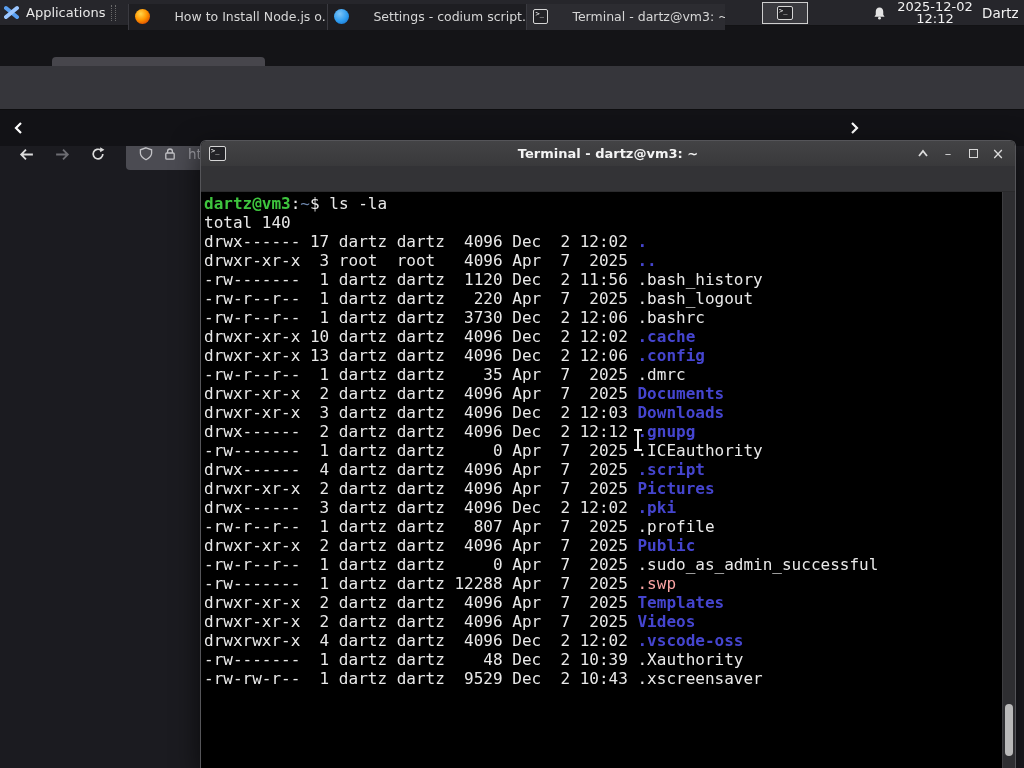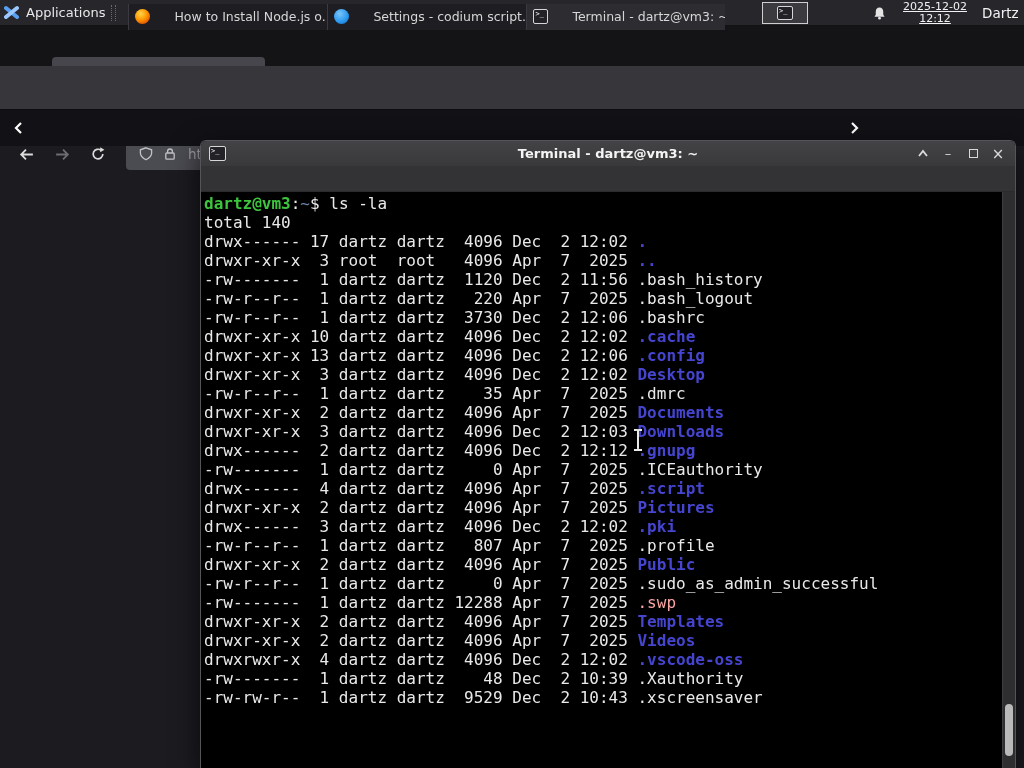--- a/index.html
+++ b/index.html
@@ -19,21 +19,21 @@
   .tbtn.active { background:#2c2c31; }
   .tb-icon { width:15px; height:15px; flex:0 0 15px; }
   .v-firefox { border-radius:50%; background:radial-gradient(circle at 38% 32%, #ffd54a 0%, #ff9500 45%, #e66000 72%, #b5121b 100%); }
   .v-codium { border-radius:50%; background:radial-gradient(circle at 38% 32%, #7cc4f7 0%, #2d9cf0 55%, #1565c0 100%); }
   .v-terminal, .mini-term { background:#232327; border:1px solid #d6d6d6; border-radius:2px; position:relative; }
   .v-terminal::after, .mini-term::after { content:">_"; position:absolute; left:1px; top:0px; color:#fff; font-size:7px; font-family:"DejaVu Sans Mono",monospace; }
   .pager { position:absolute; left:762px; top:2px; width:46px; height:22px; border:1px solid #cfcfcf; background:#3a3a3f; display:flex; align-items:center; justify-content:center; }
   .pager .mini-term { width:16px; height:14px; }
   .panel-right { position:absolute; right:0; top:0; height:26px; display:flex; align-items:center; }
   .bell-btn { width:26px; height:26px; display:flex; align-items:center; justify-content:center; }
-  .clock { width:86px; text-align:center; color:#f2f2f2; font-size:11px; line-height:12px;text-decoration:underline; }
+  .clock { width:86px; text-align:center; color:#f2f2f2; font-size:13px; line-height:12px; }
   .user-label { width:46px; color:#f2f2f2; font-size:13.5px; padding-left:4px; }
 
   
   #tabbar { position:absolute; left:0; top:26px; width:1024px; height:40px; background:#141417; z-index:30; }
   .fxview { position:absolute; left:8px; top:34px; width:24px; height:24px; display:flex; align-items:center; justify-content:center; border-radius:4px; }
   .tab { position:absolute; left:52px; top:31px; width:213px; height:34px; background:#47464c; border-radius:4px; display:flex; align-items:center; }
   .favicon { width:16px; height:16px; margin:0 8px 0 10px; background:#9fd8ae; border-radius:3px; color:#0e5a2b; font-size:11px; font-weight:bold; text-align:center; line-height:15px; }
   .tab-title { color:#e8e8e8; font-size:12.5px; white-space:nowrap; overflow:hidden; width:140px;
     -webkit-mask-image:linear-gradient(90deg,#000 82%,transparent); mask-image:linear-gradient(90deg,#000 82%,transparent); }
   .tab-close { margin-left:2px; width:20px; height:20px; border-radius:3px; color:#cfcfcf; font-size:13px; text-align:center; line-height:19px; }
@@ -307,21 +307,20 @@
       <div>
 
       <div class="term-line"><span class="t-text">total 140</span><span class="t-name v-plain"></span></div>
           <div class="term-line"><span class="t-text">drwx------ 17 dartz dartz  4096 Dec  2 12:02 </span><span class="t-name v-dir">.</span></div>
           <div class="term-line"><span class="t-text">drwxr-xr-x  3 root  root   4096 Apr  7  2025 </span><span class="t-name v-dir">..</span></div>
           <div class="term-line"><span class="t-text">-rw-------  1 dartz dartz  1120 Dec  2 11:56 </span><span class="t-name v-file">.bash_history</span></div>
           <div class="term-line"><span class="t-text">-rw-r--r--  1 dartz dartz   220 Apr  7  2025 </span><span class="t-name v-file">.bash_logout</span></div>
           <div class="term-line"><span class="t-text">-rw-r--r--  1 dartz dartz  3730 Dec  2 12:06 </span><span class="t-name v-file">.bashrc</span></div>
           <div class="term-line"><span class="t-text">drwxr-xr-x 10 dartz dartz  4096 Dec  2 12:02 </span><span class="t-name v-dir">.cache</span></div>
           <div class="term-line"><span class="t-text">drwxr-xr-x 13 dartz dartz  4096 Dec  2 12:06 </span><span class="t-name v-dir">.config</span></div>
-          <div class="term-line"><span class="t-text">drwxr-xr-x  3 dartz dartz  4096 Dec  2 12:02 </span><span class="t-name v-dir">Desktop</span></div>
           <div class="term-line"><span class="t-text">-rw-r--r--  1 dartz dartz    35 Apr  7  2025 </span><span class="t-name v-file">.dmrc</span></div>
           <div class="term-line"><span class="t-text">drwxr-xr-x  2 dartz dartz  4096 Apr  7  2025 </span><span class="t-name v-dir">Documents</span></div>
           <div class="term-line"><span class="t-text">drwxr-xr-x  3 dartz dartz  4096 Dec  2 12:03 </span><span class="t-name v-dir">Downloads</span></div>
           <div class="term-line"><span class="t-text">drwx------  2 dartz dartz  4096 Dec  2 12:12 </span><span class="t-name v-dir">.gnupg</span></div>
           <div class="term-line"><span class="t-text">-rw-------  1 dartz dartz     0 Apr  7  2025 </span><span class="t-name v-file">.ICEauthority</span></div>
           <div class="term-line"><span class="t-text">drwx------  4 dartz dartz  4096 Apr  7  2025 </span><span class="t-name v-dir">.script</span></div>
           <div class="term-line"><span class="t-text">drwxr-xr-x  2 dartz dartz  4096 Apr  7  2025 </span><span class="t-name v-dir">Pictures</span></div>
           <div class="term-line"><span class="t-text">drwx------  3 dartz dartz  4096 Dec  2 12:02 </span><span class="t-name v-dir">.pki</span></div>
           <div class="term-line"><span class="t-text">-rw-r--r--  1 dartz dartz   807 Apr  7  2025 </span><span class="t-name v-file">.profile</span></div>
           <div class="term-line"><span class="t-text">drwxr-xr-x  2 dartz dartz  4096 Apr  7  2025 </span><span class="t-name v-dir">Public</span></div>

